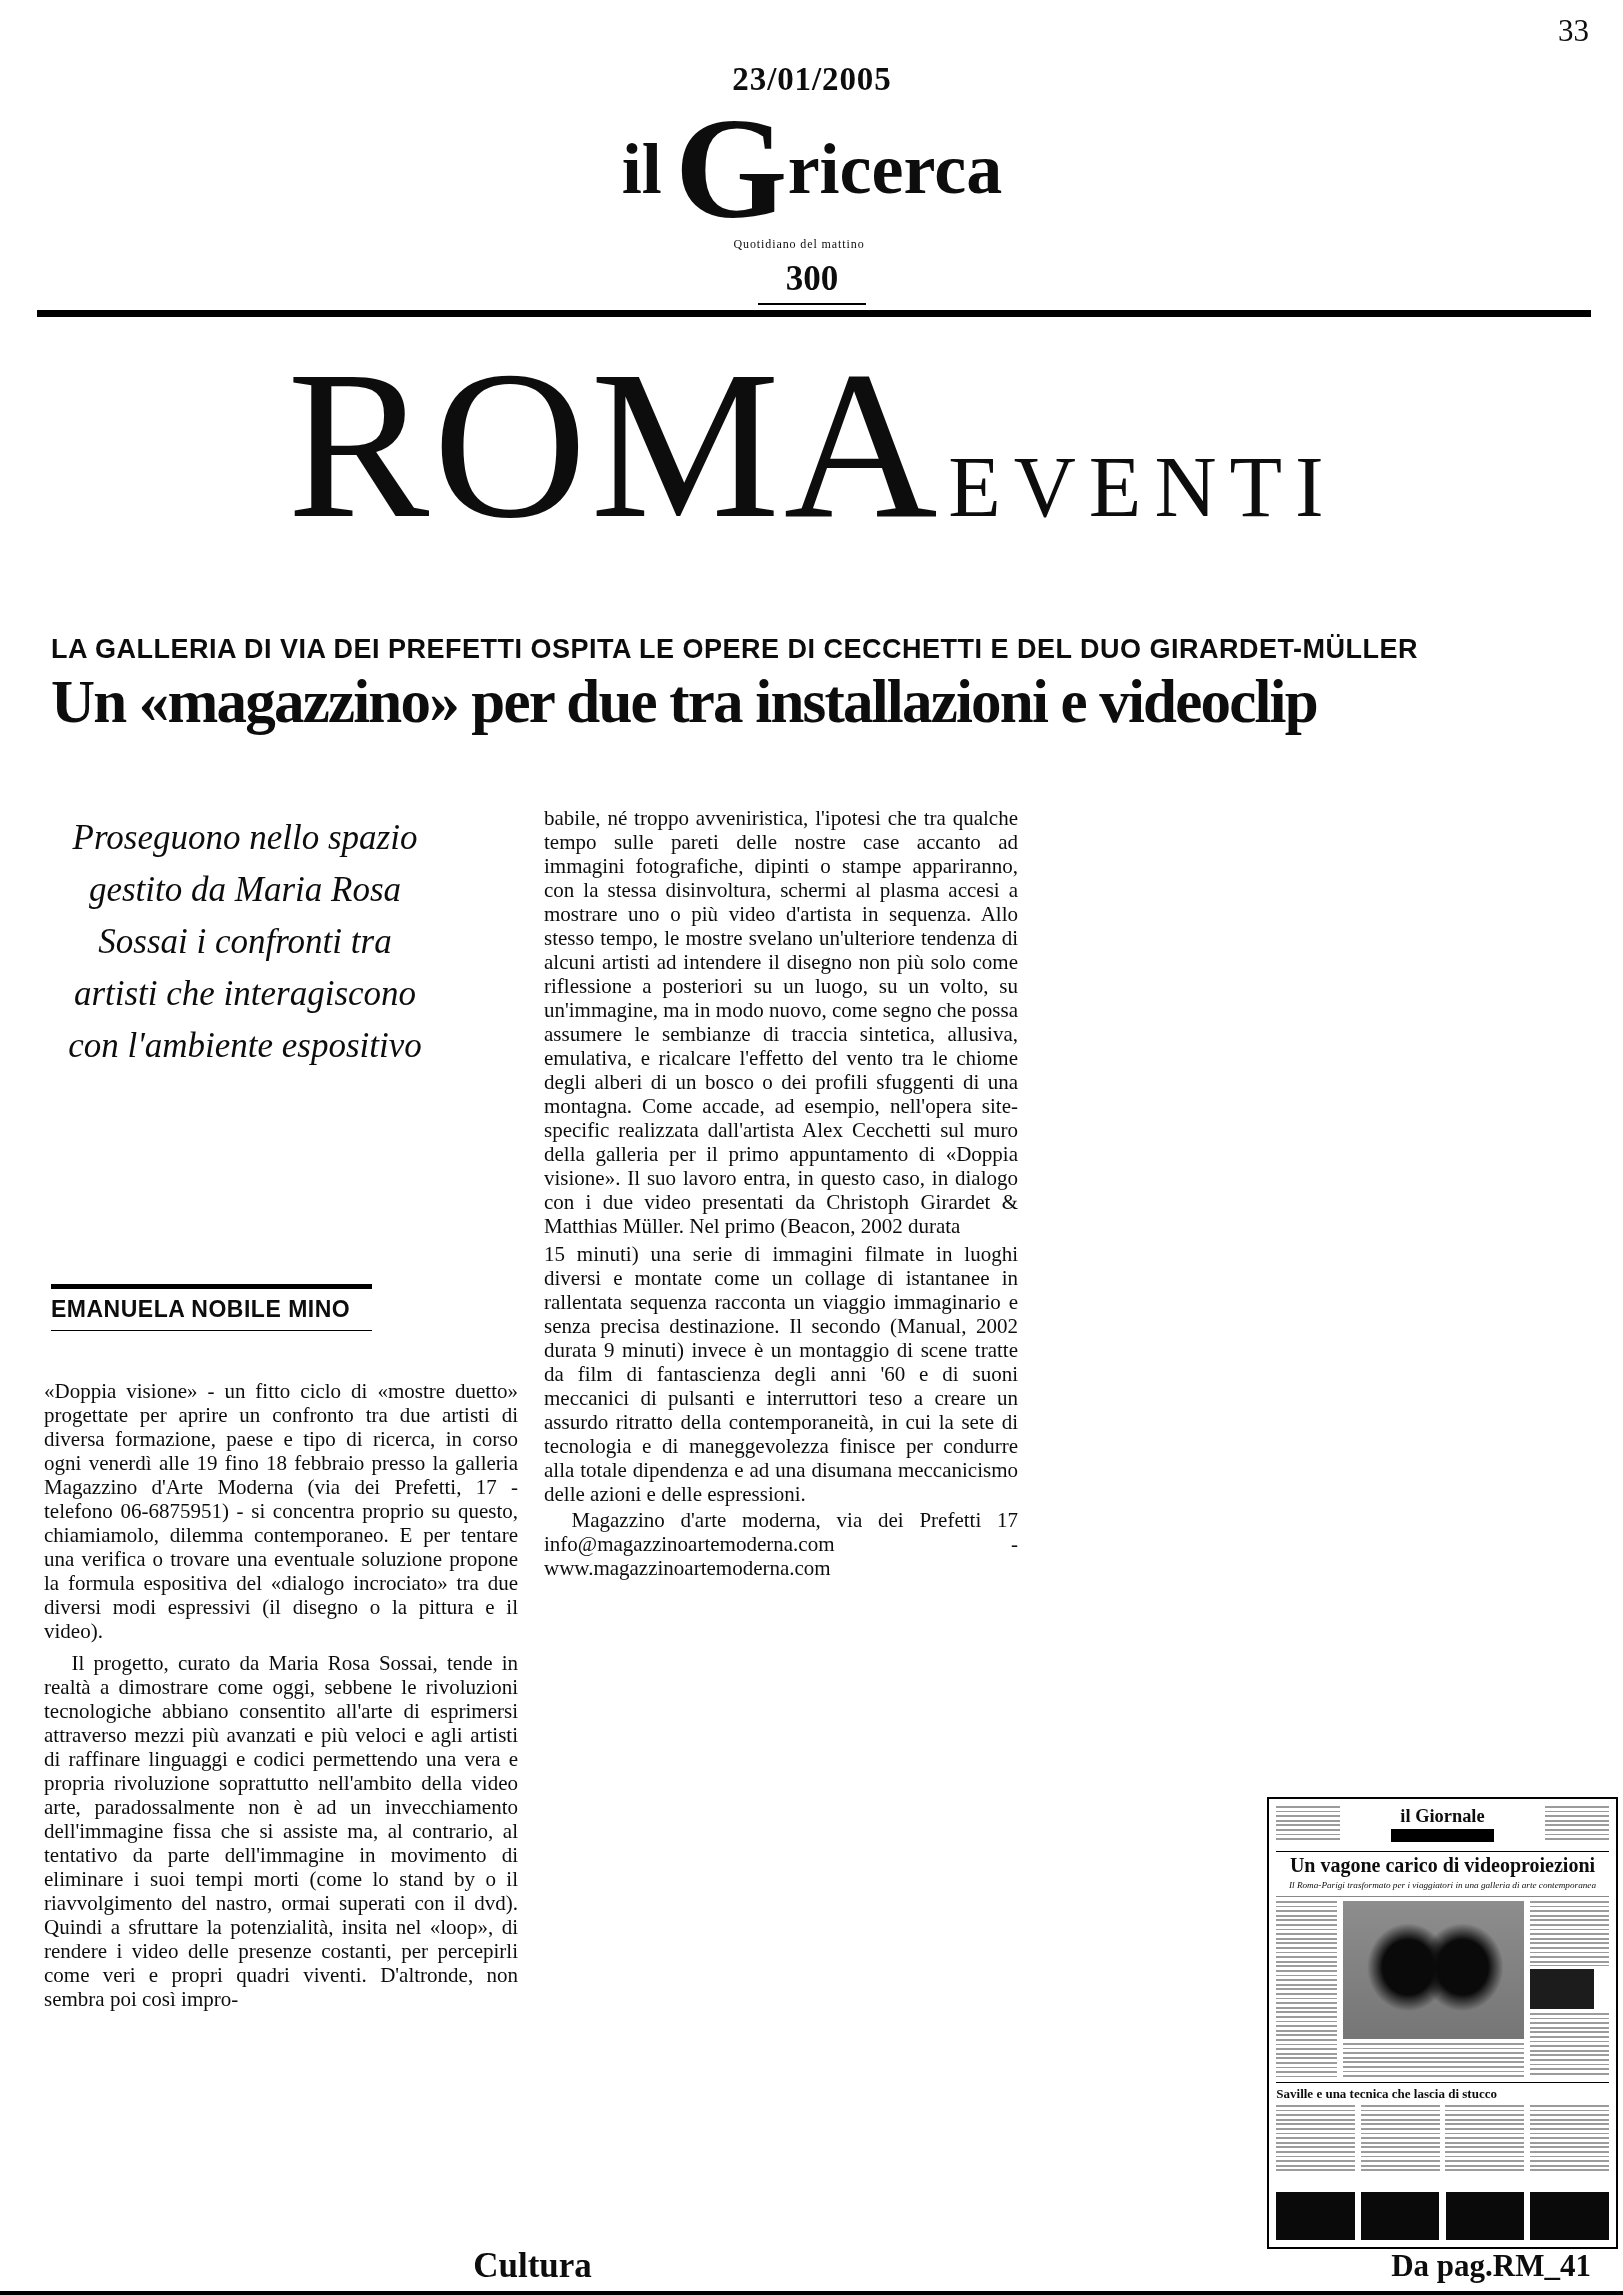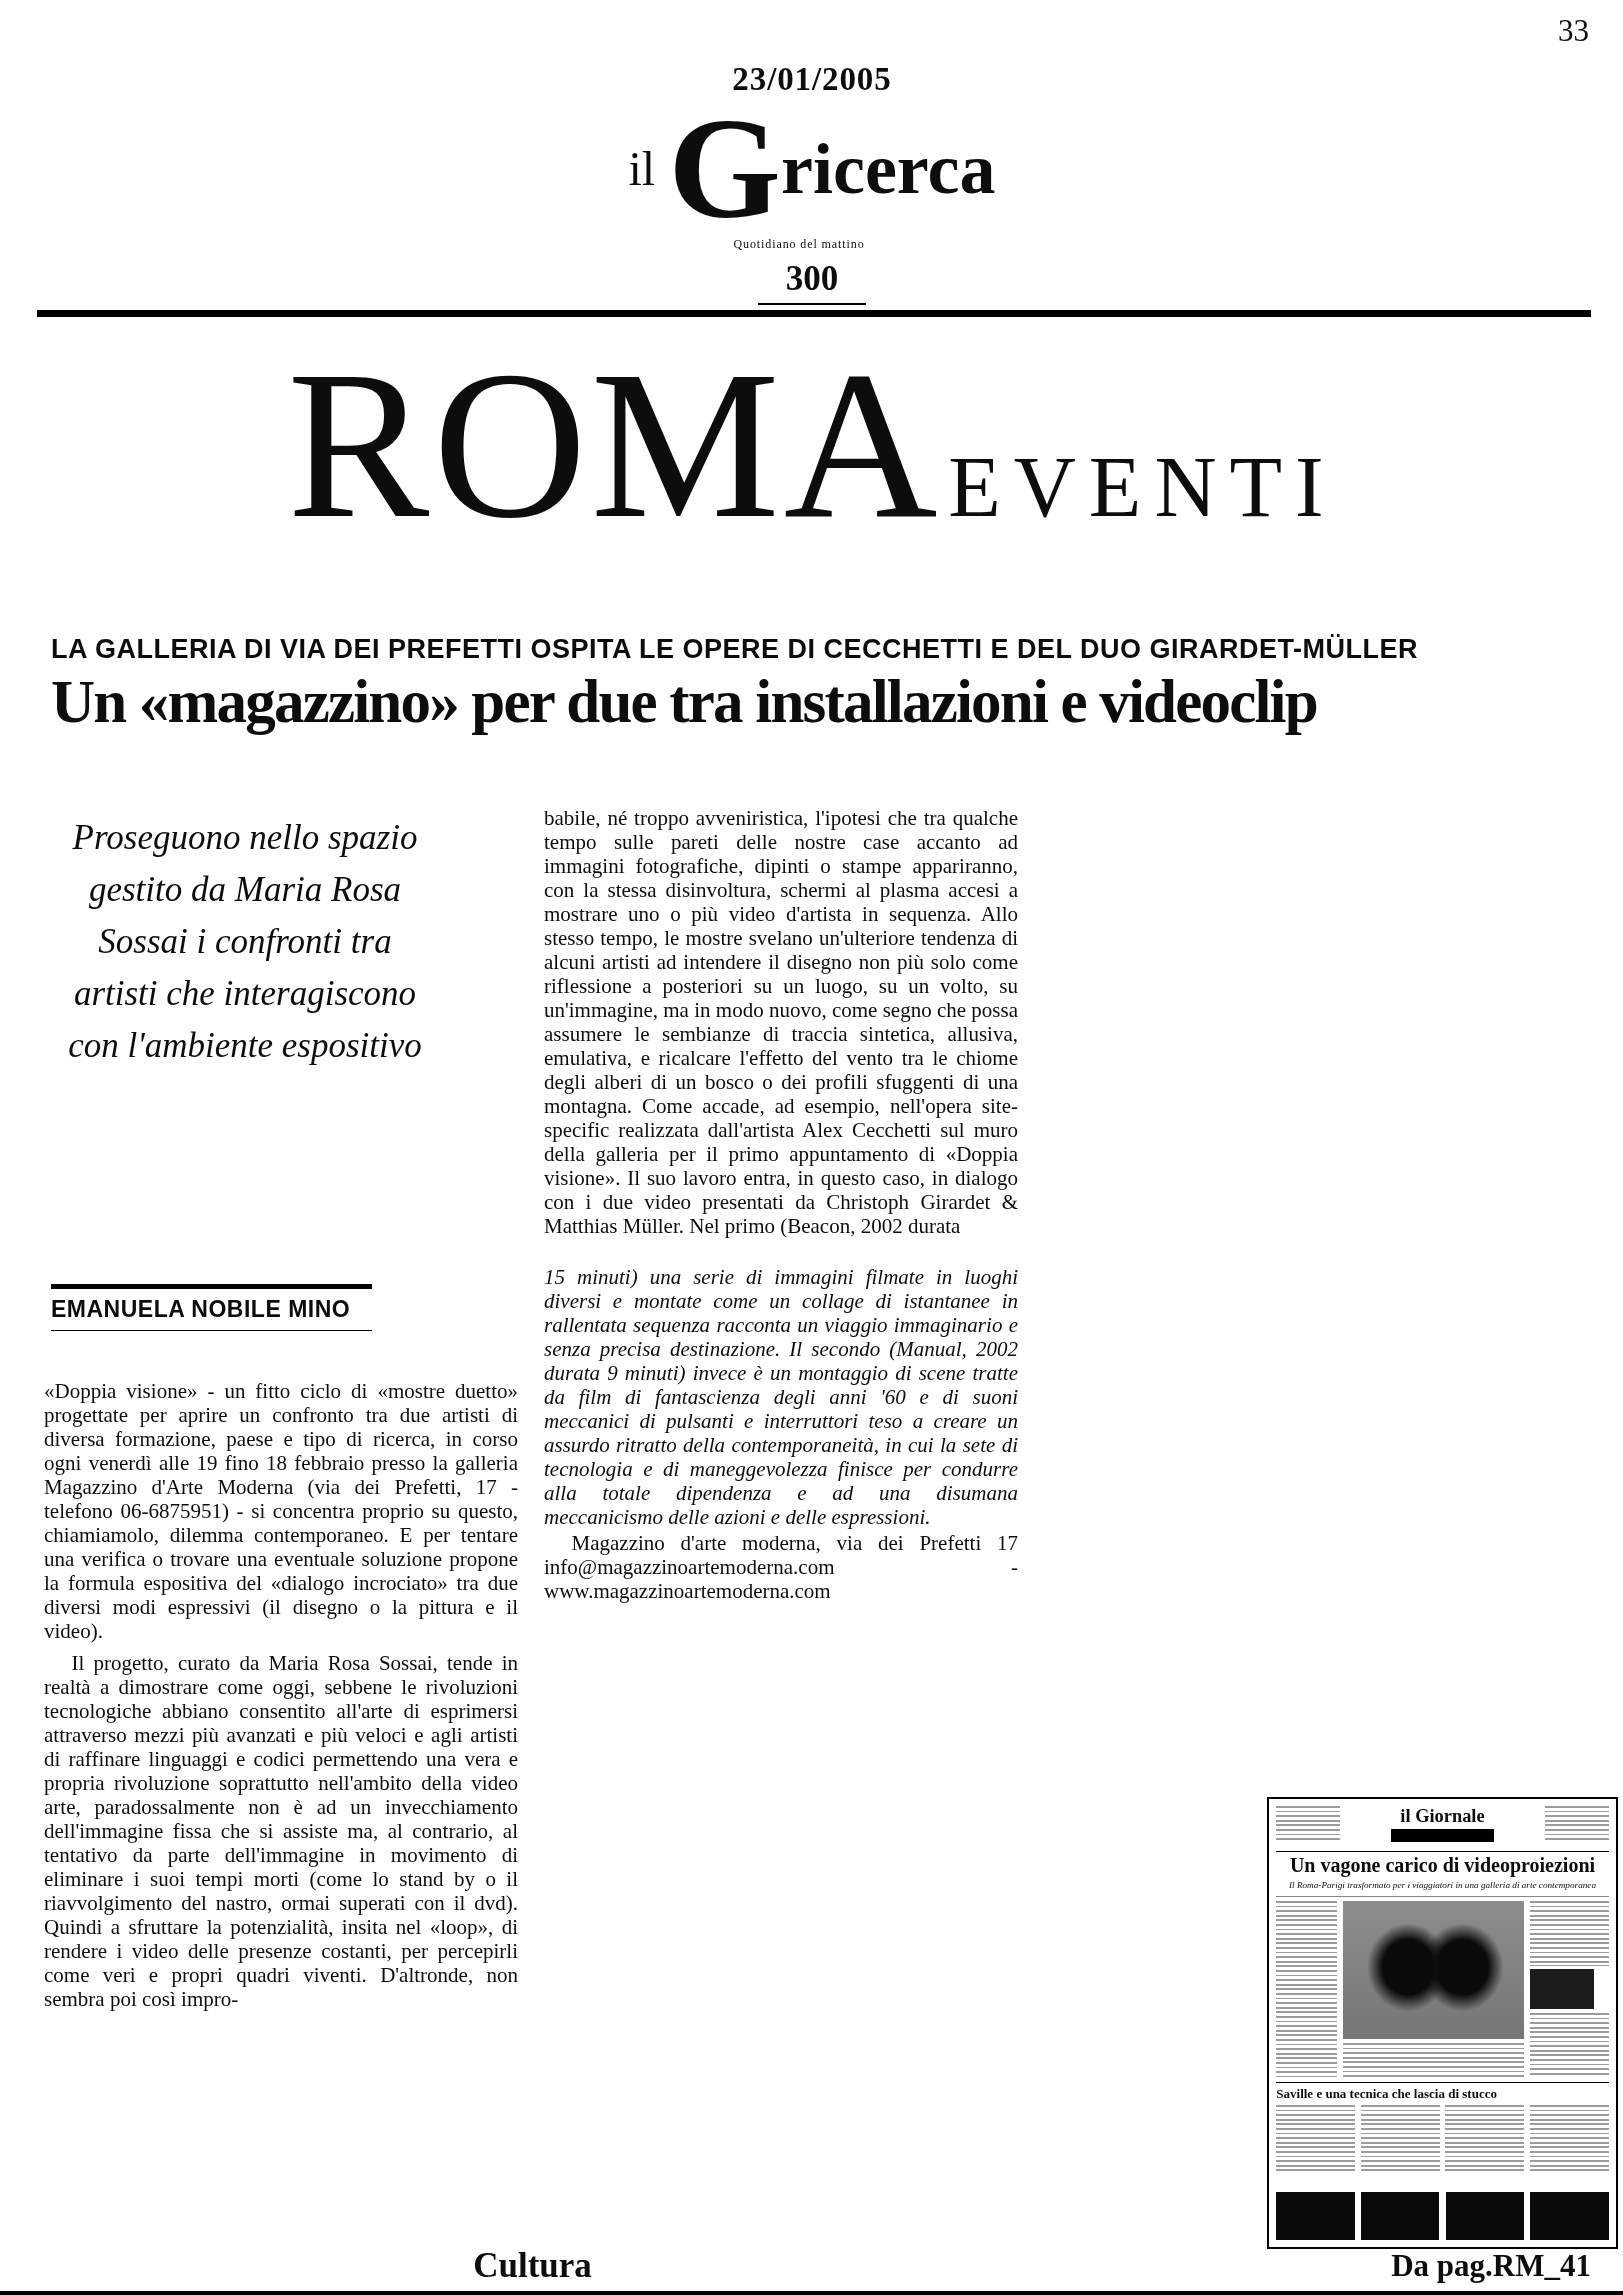--- a/index.html
+++ b/index.html
@@ -7,21 +7,21 @@
   #page {
     position:relative; width:1624px; height:2296px; margin:0 auto;
     background:#ffffff; color:#0d0d0d; overflow:hidden;
     font-family:"Liberation Serif", serif;
   }
   .folio { position:absolute; top:13px; right:35px; font-size:31px; }
   .date  { position:absolute; top:61px; left:0; width:1624px; text-align:center;
            font-weight:bold; font-size:33px; letter-spacing:0.9px; }
   .masthead { position:absolute; top:96px; left:0; width:1624px;
               display:flex; justify-content:center; align-items:center; }
-  .m-prefix { font-weight:normal; font-size:48px; margin-right:13px; line-height:1; }
+  .m-prefix { font-weight:bold; font-size:72px; margin-right:13px; line-height:1; }
   .m-initial{ font-weight:bold; font-size:145px; line-height:1; }
   .m-rest   { font-weight:bold; font-size:72px; line-height:1; }
   .m-tagline{ position:absolute; top:237px; left:0; width:1624px; text-align:center;
               font-size:12px; letter-spacing:0.9px; transform:translateX(-13px); }
   .edition  { position:absolute; top:259px; left:0; width:1624px; text-align:center; }
   .edition span { display:inline-block; font-weight:bold; font-size:35px;
               border-bottom:2.8px solid #000; padding:0 27.5px 3.7px; }
   .top-rule { position:absolute; top:310px; left:37px; width:1554px; height:7.3px; background:#000; }
 
   .section-head { position:absolute; top:338px; left:0; width:1624px;
@@ -42,21 +42,21 @@
             border-top:5.5px solid #000; border-bottom:1.8px solid #000;
             padding:7.3px 0 6.4px; font-family:"Liberation Sans", sans-serif;
             font-weight:bold; font-size:23px; letter-spacing:0.5px; }
 
   .col { position:absolute; width:474px; font-size:21px; line-height:24px;
          text-align:justify; }
   .col p { margin:0; }
   .col-left  { top:1379px; left:44px; }
   .col-right { top:806px;  left:544px; }
   .col-left  p:nth-child(2) { text-indent:27.5px;margin-top:8px; }
-  .col-right p:nth-child(2) { margin-top:27px;font-style:italic; }
+  .col-right p:nth-child(2) { margin-top:4px; }
   .col-right p:nth-child(3) { text-indent:27.5px; margin-top:1.8px; }
 
   .footer-section { position:absolute; top:2246px; left:0; width:1065px;
             text-align:center; font-weight:bold; font-size:35px; }
   .footer-source  { position:absolute; top:2248px; right:33px;
             font-weight:bold; font-size:31px; }
   .bottom-rule { position:absolute; left:0; bottom:0; width:1624px; height:5.5px; background:#000; }
 
   
   .thumb { position:absolute; top:1791px; left:1267px; width:351px; height:452px;

